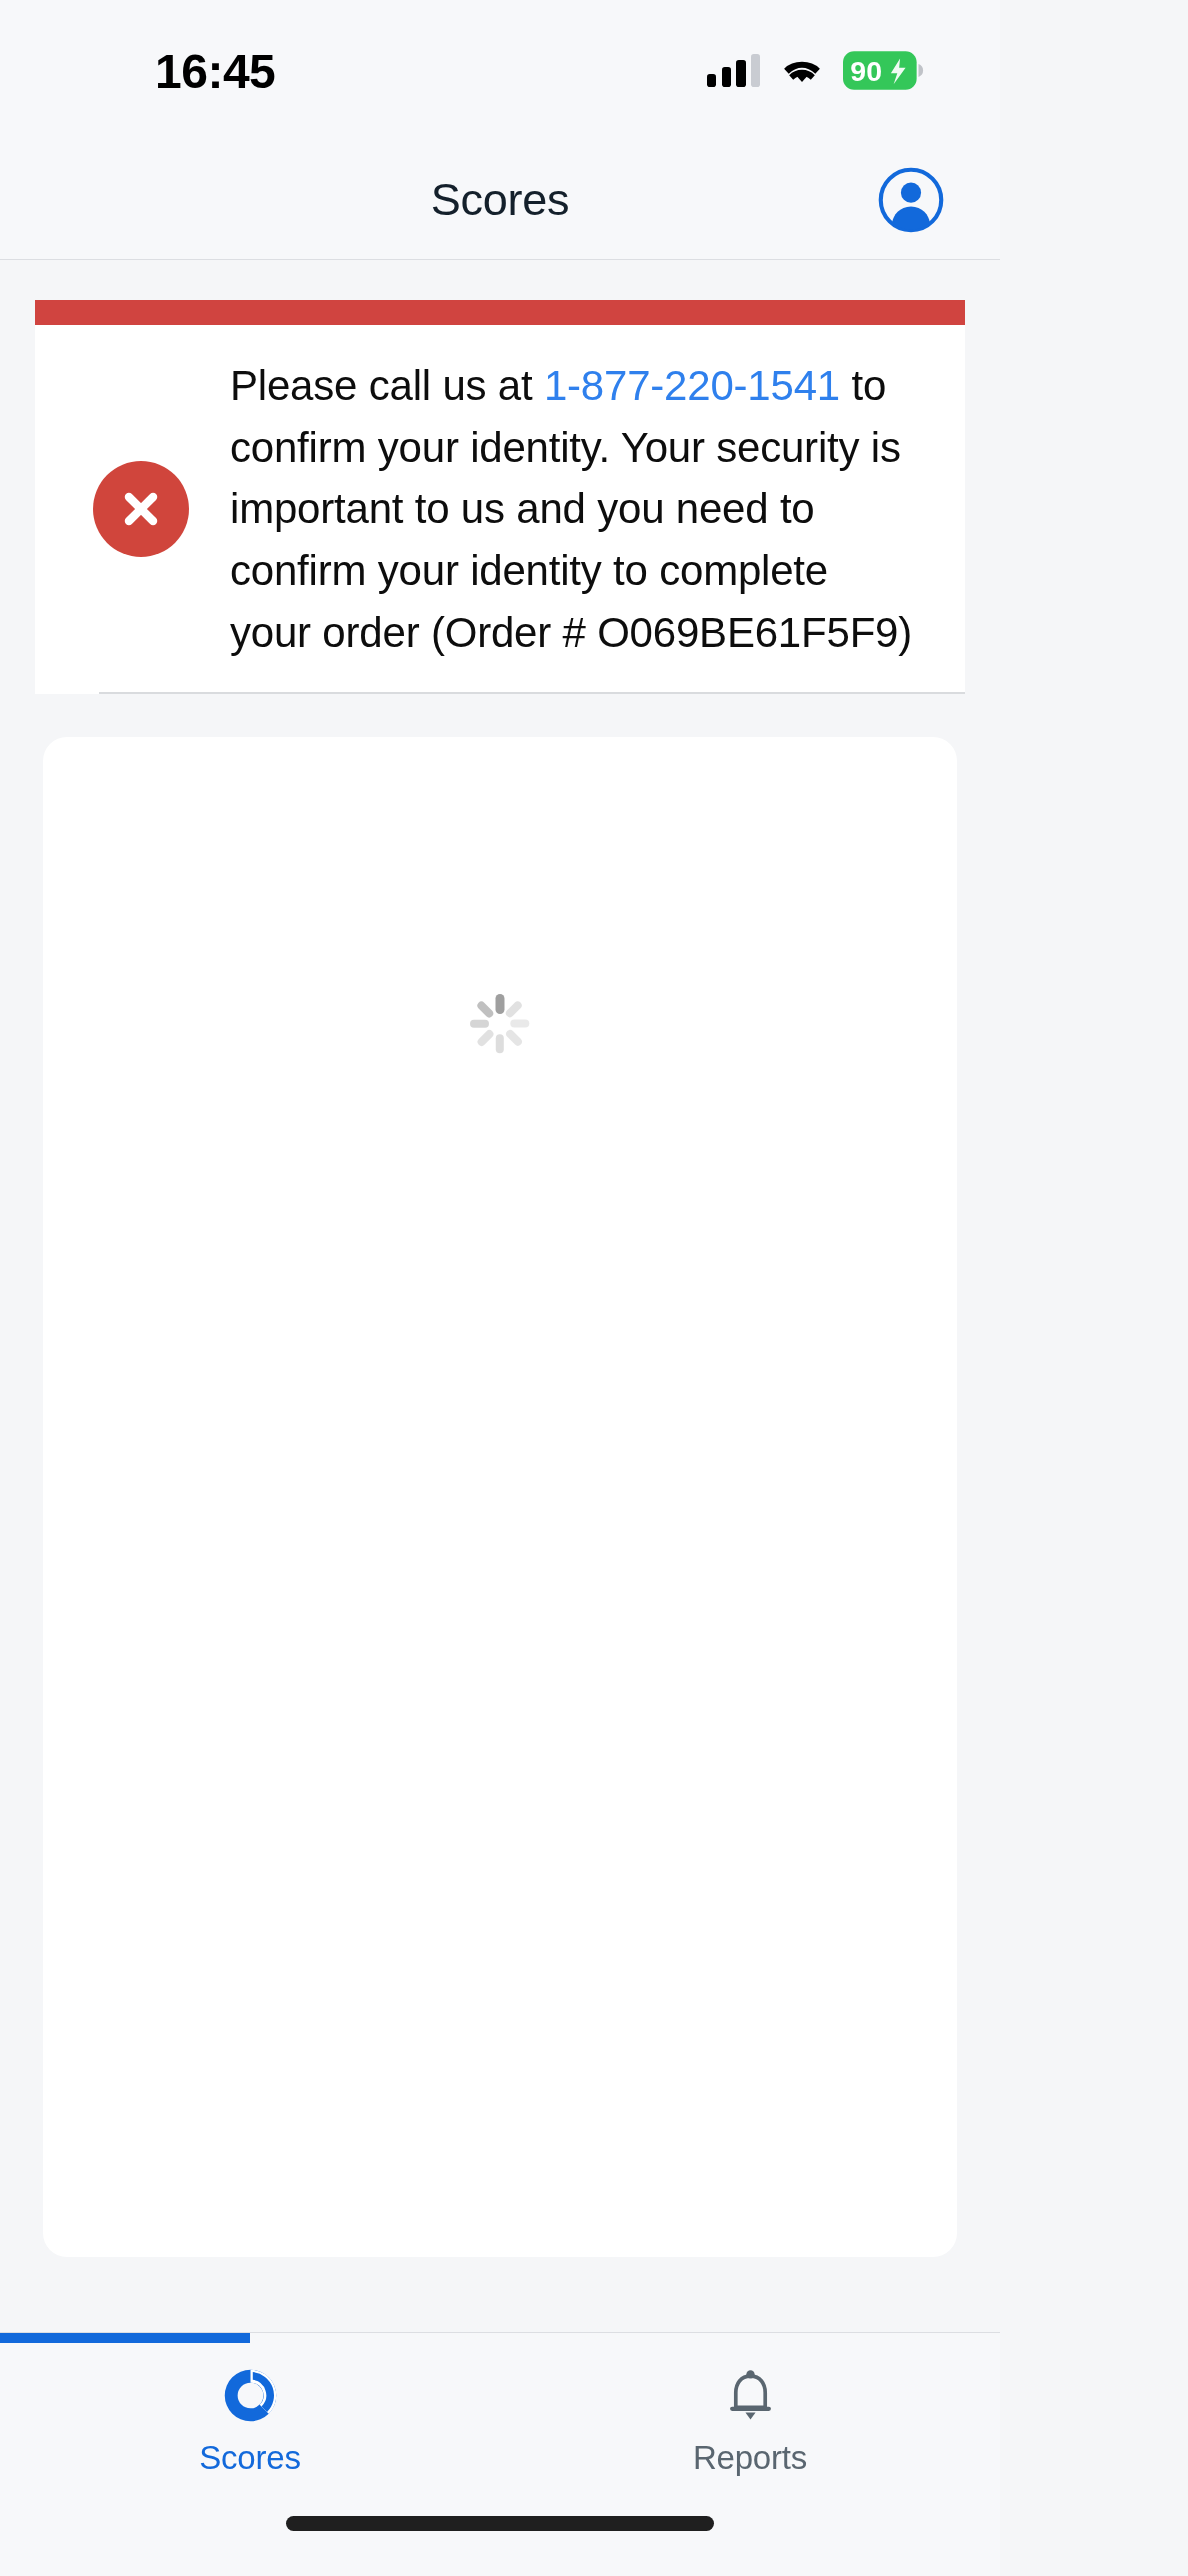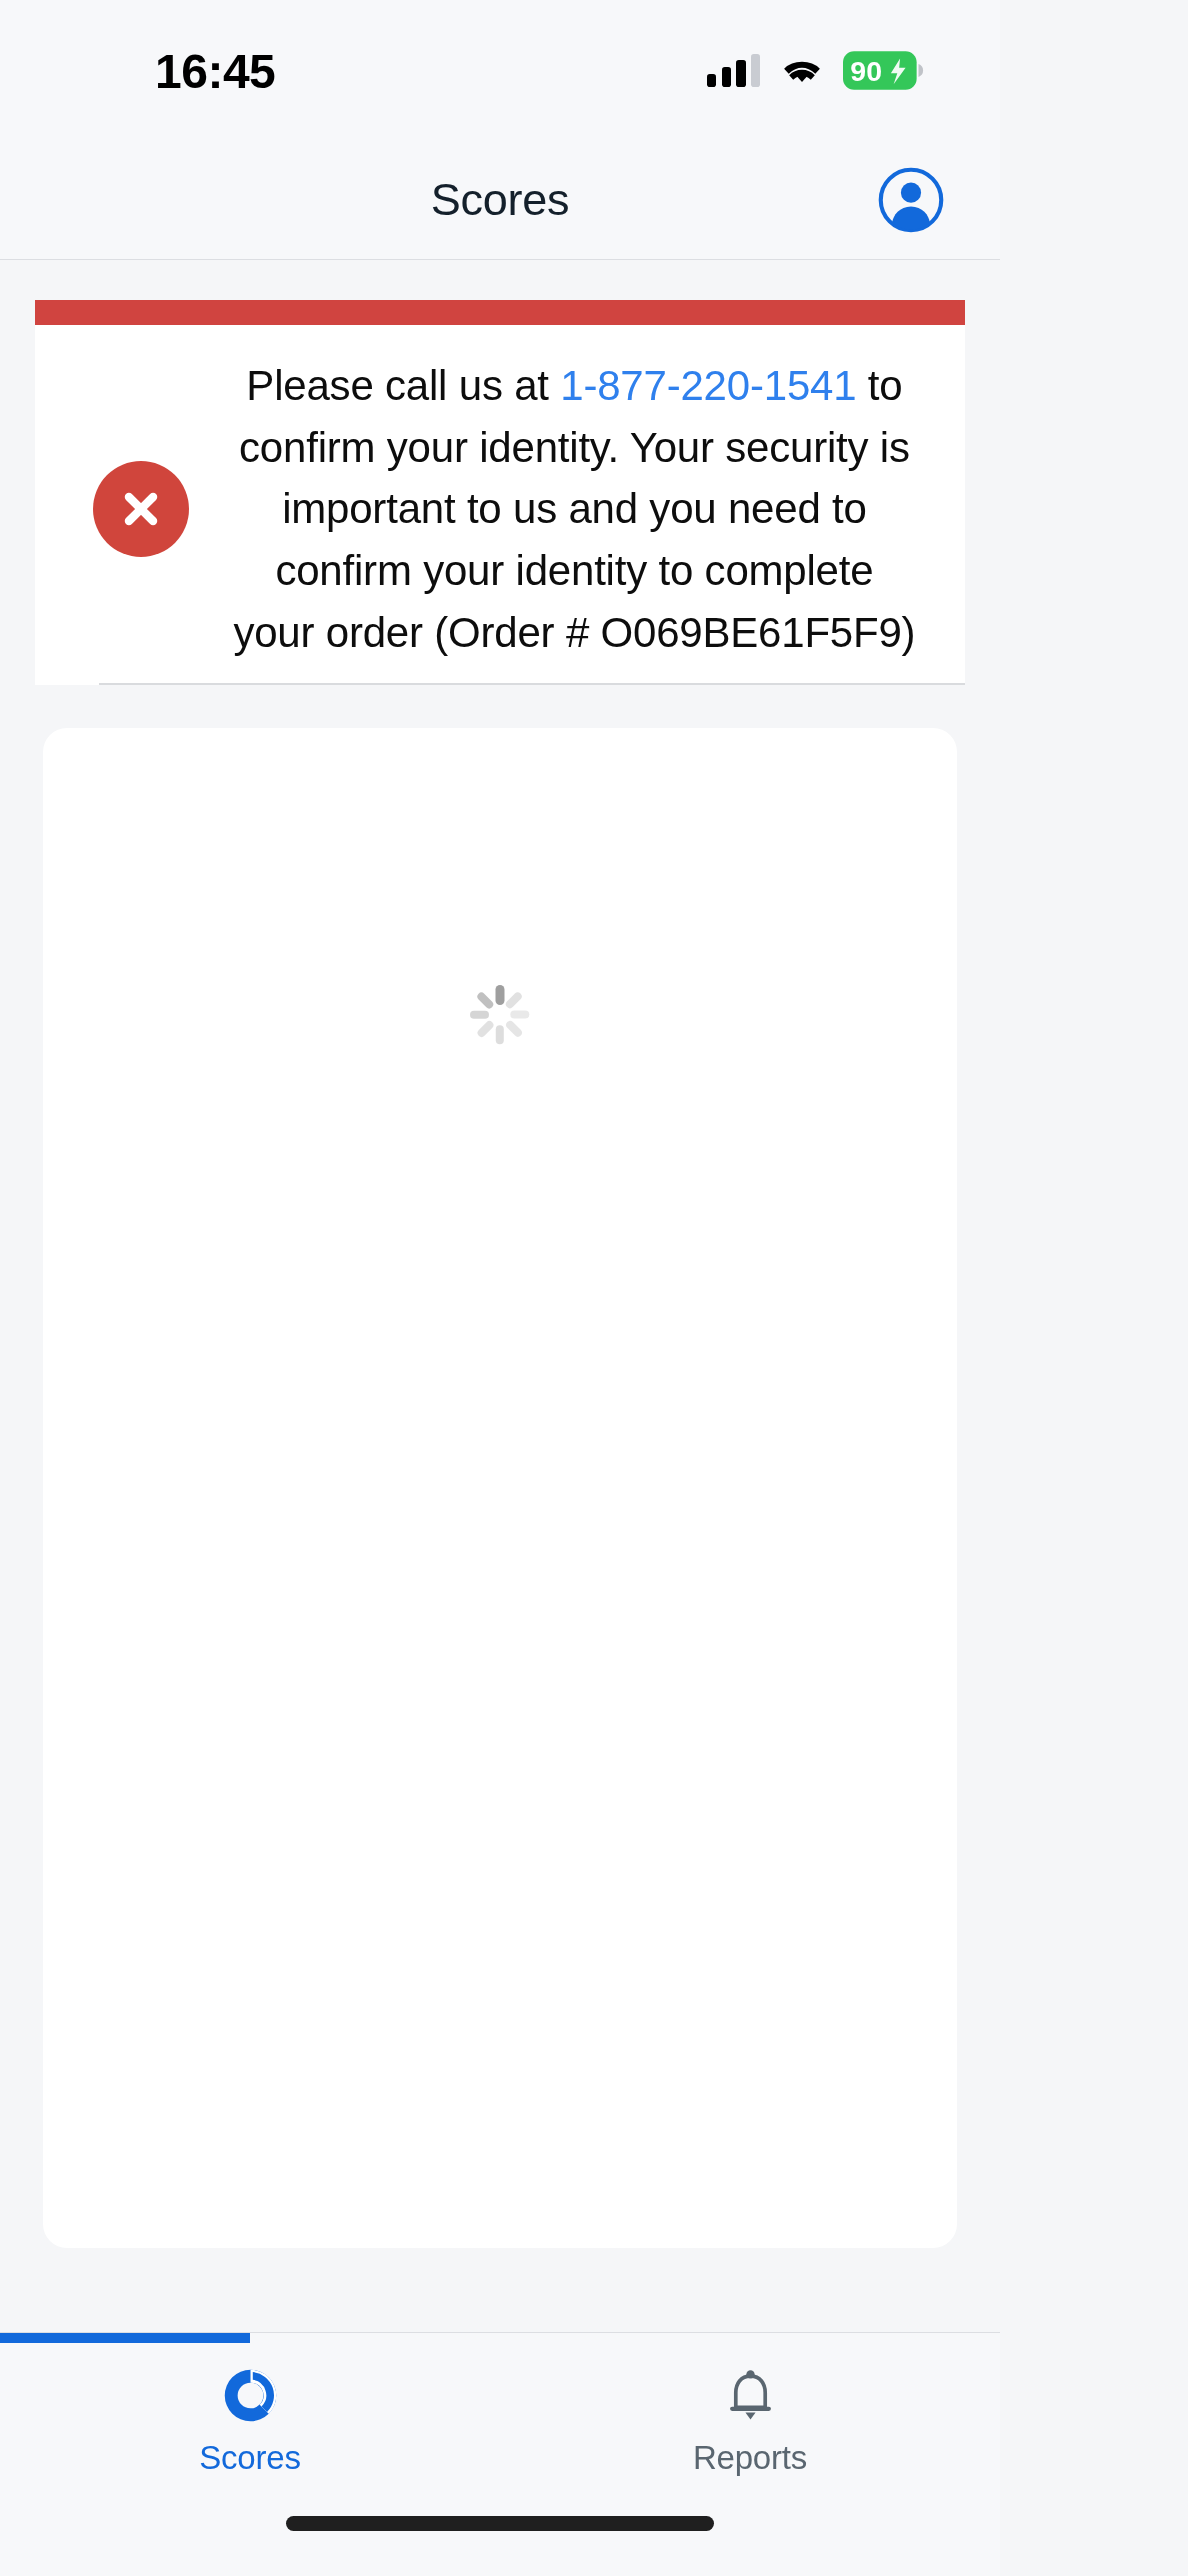--- a/index.html
+++ b/index.html
@@ -13,21 +13,20 @@
     overflow: hidden;
   }
 
   #app {
     position: relative;
     width: 1000px;
     height: 2576px;
     background: #f5f6f8;
     display: flex;
     flex-direction: column;
-    text-align: center;
   }
 
   
   .status-bar {
     height: 140px;
     flex: 0 0 140px;
     background: #f7f8fa;
     display: flex;
     align-items: center;
     justify-content: space-between;
@@ -118,21 +117,21 @@
     position: relative;
   }
   .error-banner-topbar {
     height: 25px;
     background: #d04440;
     width: 100%;
   }
   .error-banner-body {
     display: flex;
     align-items: center;
-    padding: 30px 37px 21px 55px;
+    padding: 30px 37px 30px 55px;
     position: relative;
   }
   .error-banner-body::after {
     content: "";
     position: absolute;
     left: 64px;
     right: 0;
     bottom: 0;
     height: 1.8px;
     background: #d9dbde;

